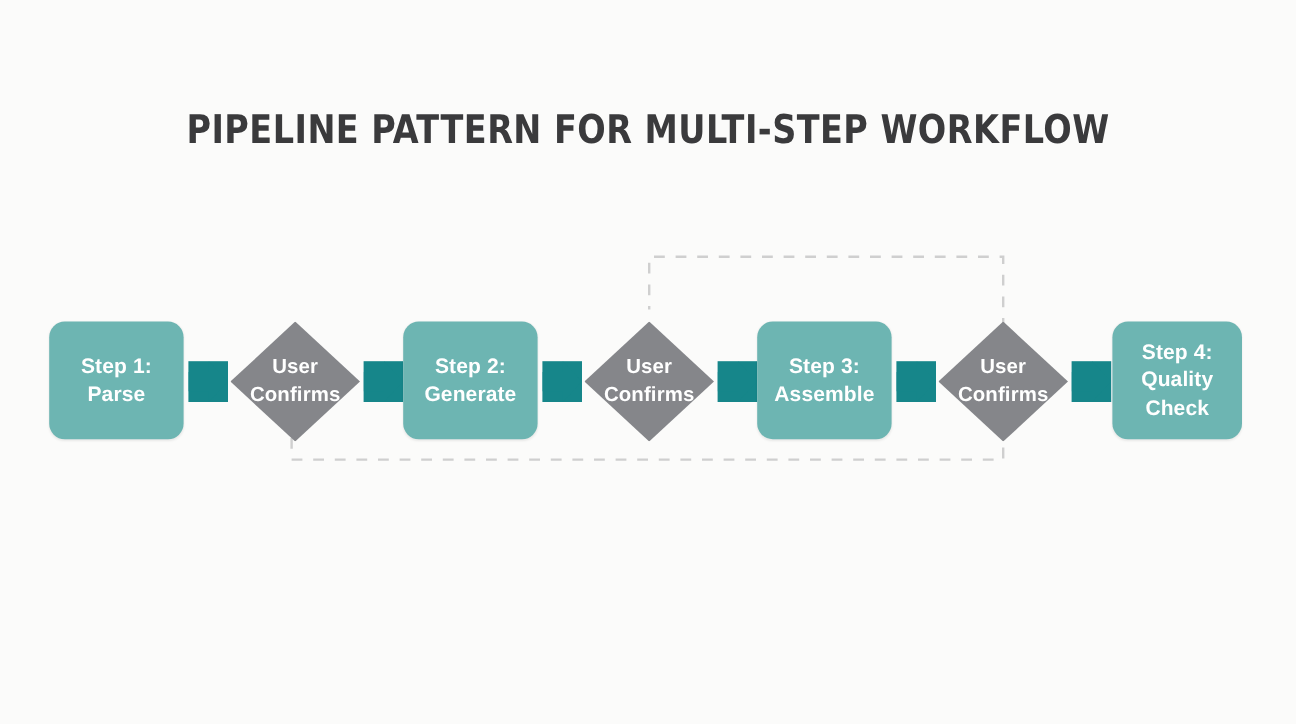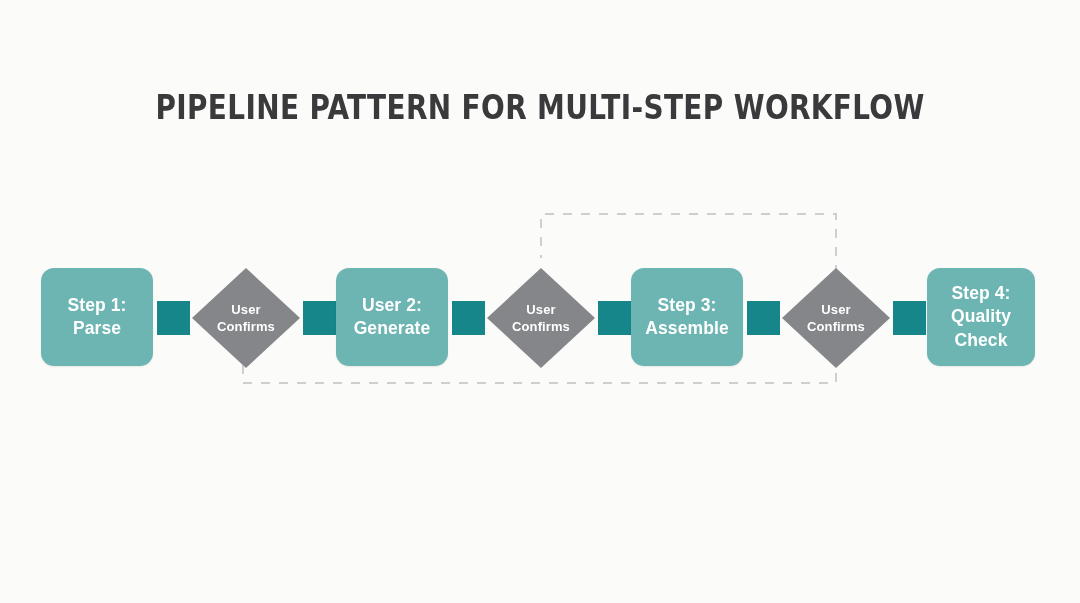--- a/index.html
+++ b/index.html
@@ -96,21 +96,21 @@
     background: #85868A;
     clip-path: polygon(50% 0%, 100% 50%, 50% 100%, 0% 50%);
     border-radius: 4px;
   }
   .decision .label {
     position: relative;
     z-index: 2;
     text-align: center;
     color: #FFFFFF;
     font-weight: bold;
-    font-size: 13px;
+    font-size: 17px;
     line-height: 1.33;
     letter-spacing: 0.1px;
     white-space: pre-line;
   }
 
   
   .arrow {
     position: absolute;
     height: 34px;
   }
@@ -151,21 +151,21 @@
 Confirms</span>
     </div>
 
     <div class="arrow" style="left:303px; top:285px; width:33px;">
       <svg class="arrow-shape" viewBox="0 0 33 34" preserveAspectRatio="none">
         <polygon points="0,9 17,9 17,0 33,17 17,34 17,25 0,25" fill="#16868A"></polygon>
       </svg>
     </div>
 
     <div class="node step-box" style="left:336px; top:252px; width:112px; height:98px;">
-      <span class="label">User 2:
+      <span class="label">Step 2:
 Generate</span>
     </div>
 
     <div class="arrow" style="left:452px; top:285px; width:33px;">
       <svg class="arrow-shape" viewBox="0 0 33 34" preserveAspectRatio="none">
         <polygon points="0,9 17,9 17,0 33,17 17,34 17,25 0,25" fill="#16868A"></polygon>
       </svg>
     </div>
 
     <div class="node decision" style="left:487px; top:252px;">

